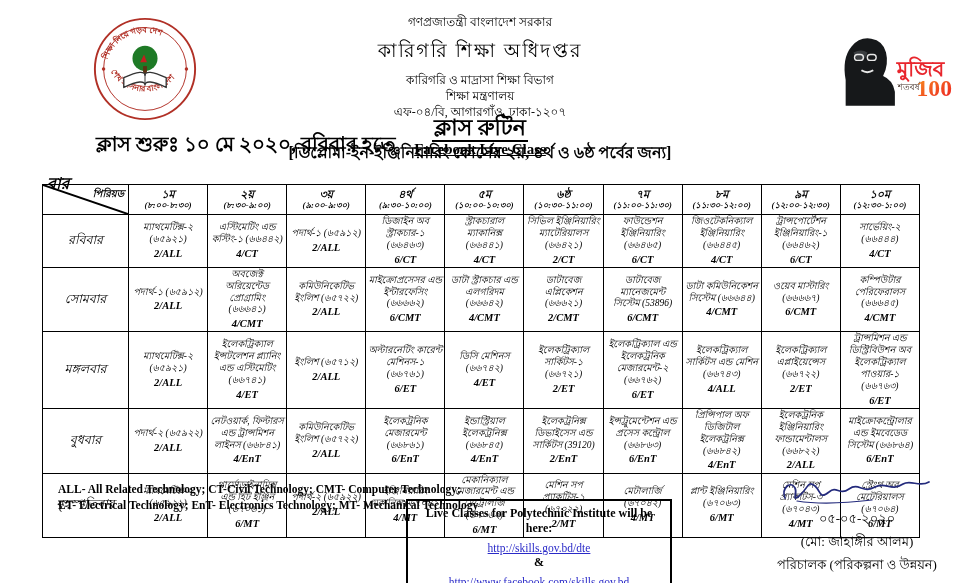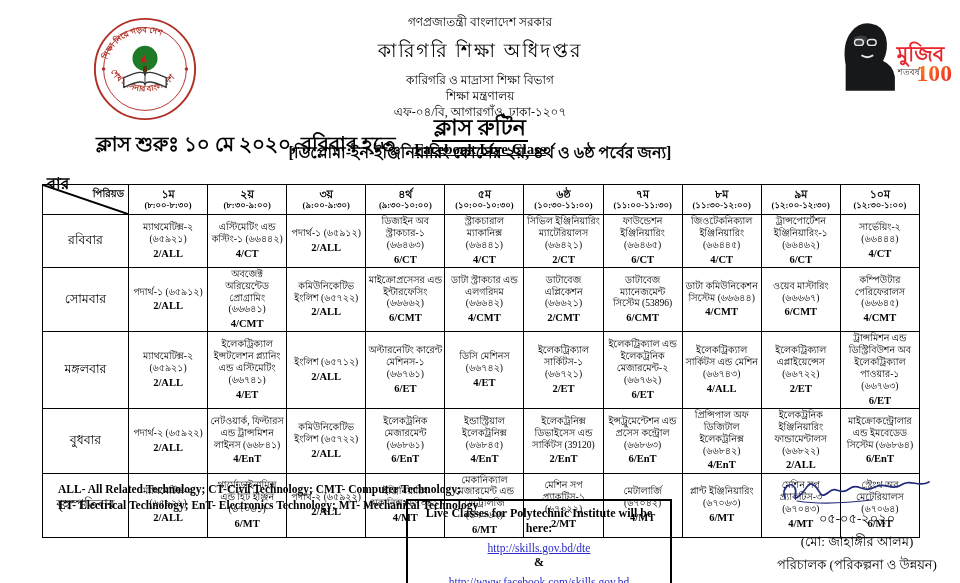--- a/index.html
+++ b/index.html
@@ -15,24 +15,24 @@
   .division, .ministry, .address { font-size:12px; }
   .routine-title { position:absolute; top:110px; left:0; right:0; text-align:center;
                    font-size:22px; font-weight:bold; }
   .routine-title span { border-bottom:2.5px solid #000; padding:0 2px; }
   .routine-subtitle { position:absolute; top:140px; left:0; right:0; text-align:center;
                       font-size:16px; font-weight:bold; }
   .platform-title { position:absolute; top:141px; left:0; right:0; text-align:center;
                     font-size:15px; font-weight:bold; text-decoration:underline; }
   .start-note { position:absolute; top:129px; left:96px; font-size:20px; font-weight:bold; }
   .seal { position:absolute; top:16px; left:92px; width:106px; height:106px; }
-  .mujib { position:absolute; top:4px; left:824px; width:128px; height:96px; }
+  .mujib { position:absolute; top:19px; left:824px; width:128px; height:96px; }
   
   table.routine { position:absolute; top:184px; left:42px; width:878px;
-                  border-collapse:collapse; table-layout:fixed; }
+                  border-collapse:collapse; table-layout:fixed;font-style:italic; }
   table.routine th, table.routine td { border:1px solid #000; text-align:center; vertical-align:middle; padding:1px 2px; }
   thead tr { height:30px; }
   tbody tr { height:52px; }
   .corner-cell { position:relative; padding:0; }
   .corner-cell svg { position:absolute; inset:0; width:100%; height:100%; }
   .corner-top { position:absolute; top:1px; right:4px; font-size:10px; }
   .corner-bottom { position:absolute; bottom:16px; left:4px; font-size:16px;text-align:right; }
   .p-name { font-size:11px; line-height:1.1; }
   .p-time { font-size:8.5px; line-height:1.2; }
   .day-cell { font-size:12.5px; font-weight:normal; }

